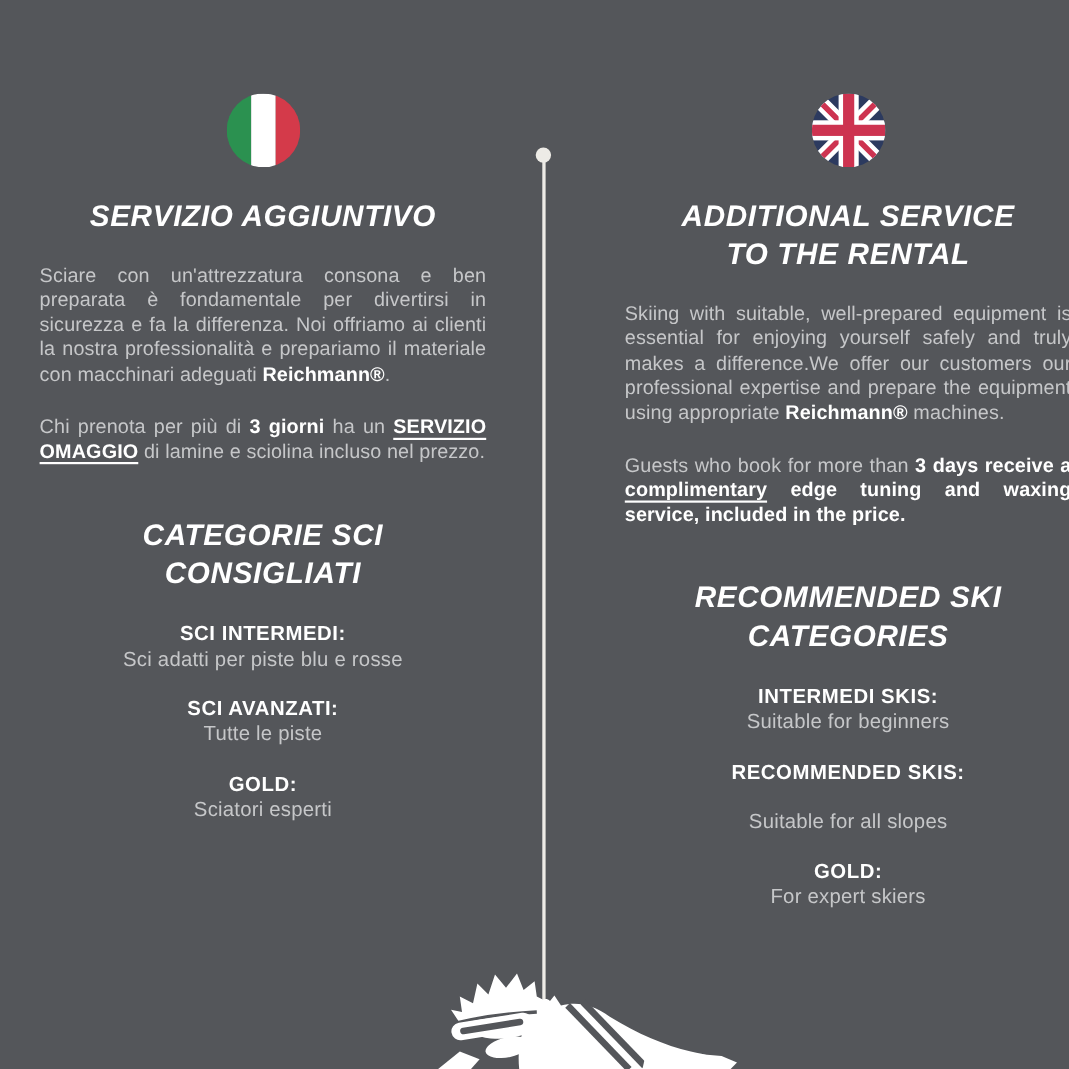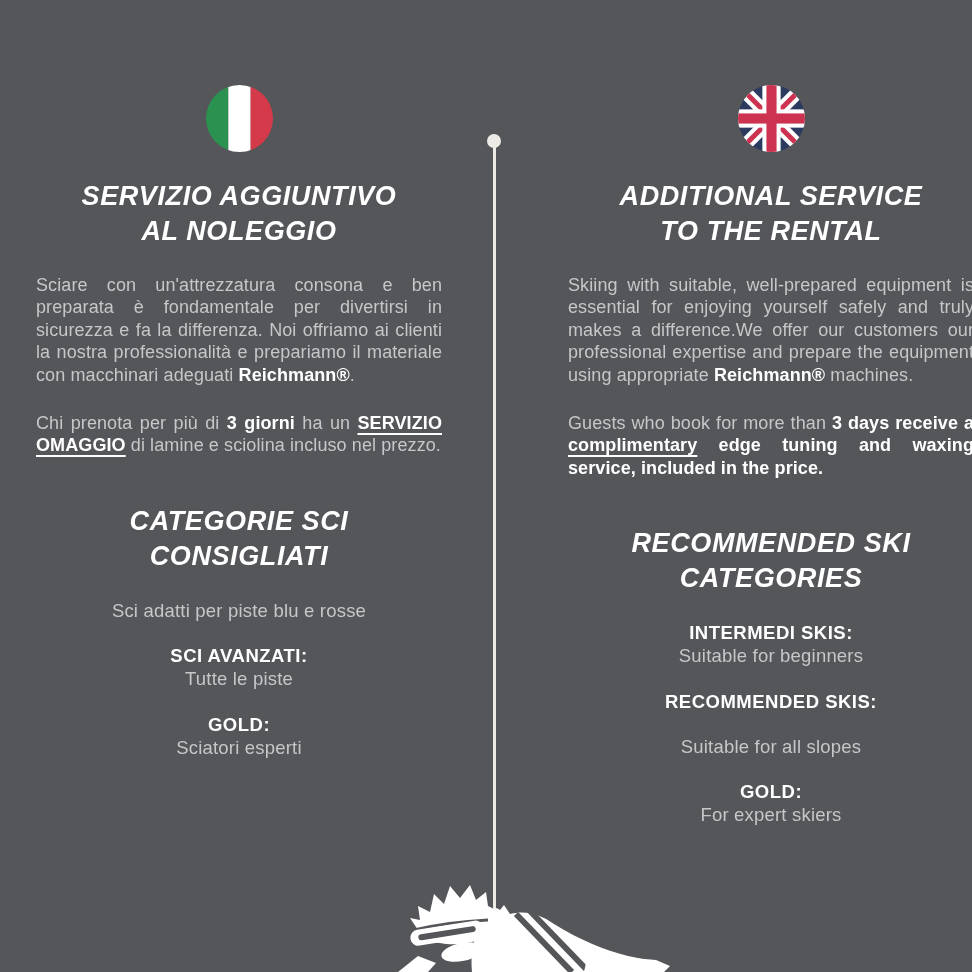--- a/index.html
+++ b/index.html
@@ -75,26 +75,27 @@
               <circle cx="33" cy="33" r="33"></circle>
             </clipPath>
           </defs>
         <g clip-path="url(#cIT)">
           <rect x="0" y="0" width="22" height="66" class="it-green"></rect>
           <rect x="22" y="0" width="22" height="66" class="fill-white"></rect>
           <rect x="44" y="0" width="22" height="66" class="it-red"></rect>
         </g>
       </svg>
     </span>
-    <h1><span>SERVIZIO AGGIUNTIVO</span><br><span>AL NOLEGGIO</span></h1>
+    <h1><span>SERVIZIO AGGIUNTIVO</span><br></h1>
     <p class="body p1"><span>Sciare con un'attrezzatura consona e ben preparata è fondamentale per divertirsi in sicurezza e fa la differenza. Noi offriamo ai clienti la nostra professionalità e prepariamo il materiale con macchinari adeguati </span><span class="b">Reichmann®</span><span>.</span></p>
     <p class="body p2"><span>Chi prenota per più di </span><span class="b">3 giorni</span><span> ha un </span><span class="b u">SERVIZIO OMAGGIO</span><span> di lamine e sciolina incluso nel prezzo.</span></p>
     <h2><span>CATEGORIE SCI</span><br><span>CONSIGLIATI</span></h2>
     <div class="cats">
       <div class="cat">
+        <span class="label">SCI INTERMEDI:</span>
         <span class="desc">Sci adatti per piste blu e rosse</span>
       </div>
       <div class="cat">
         <span class="label">SCI AVANZATI:</span>
         <span class="desc">Tutte le piste</span>
       </div>
       <div class="cat">
         <span class="label">GOLD:</span>
         <span class="desc">Sciatori esperti</span>
       </div>

